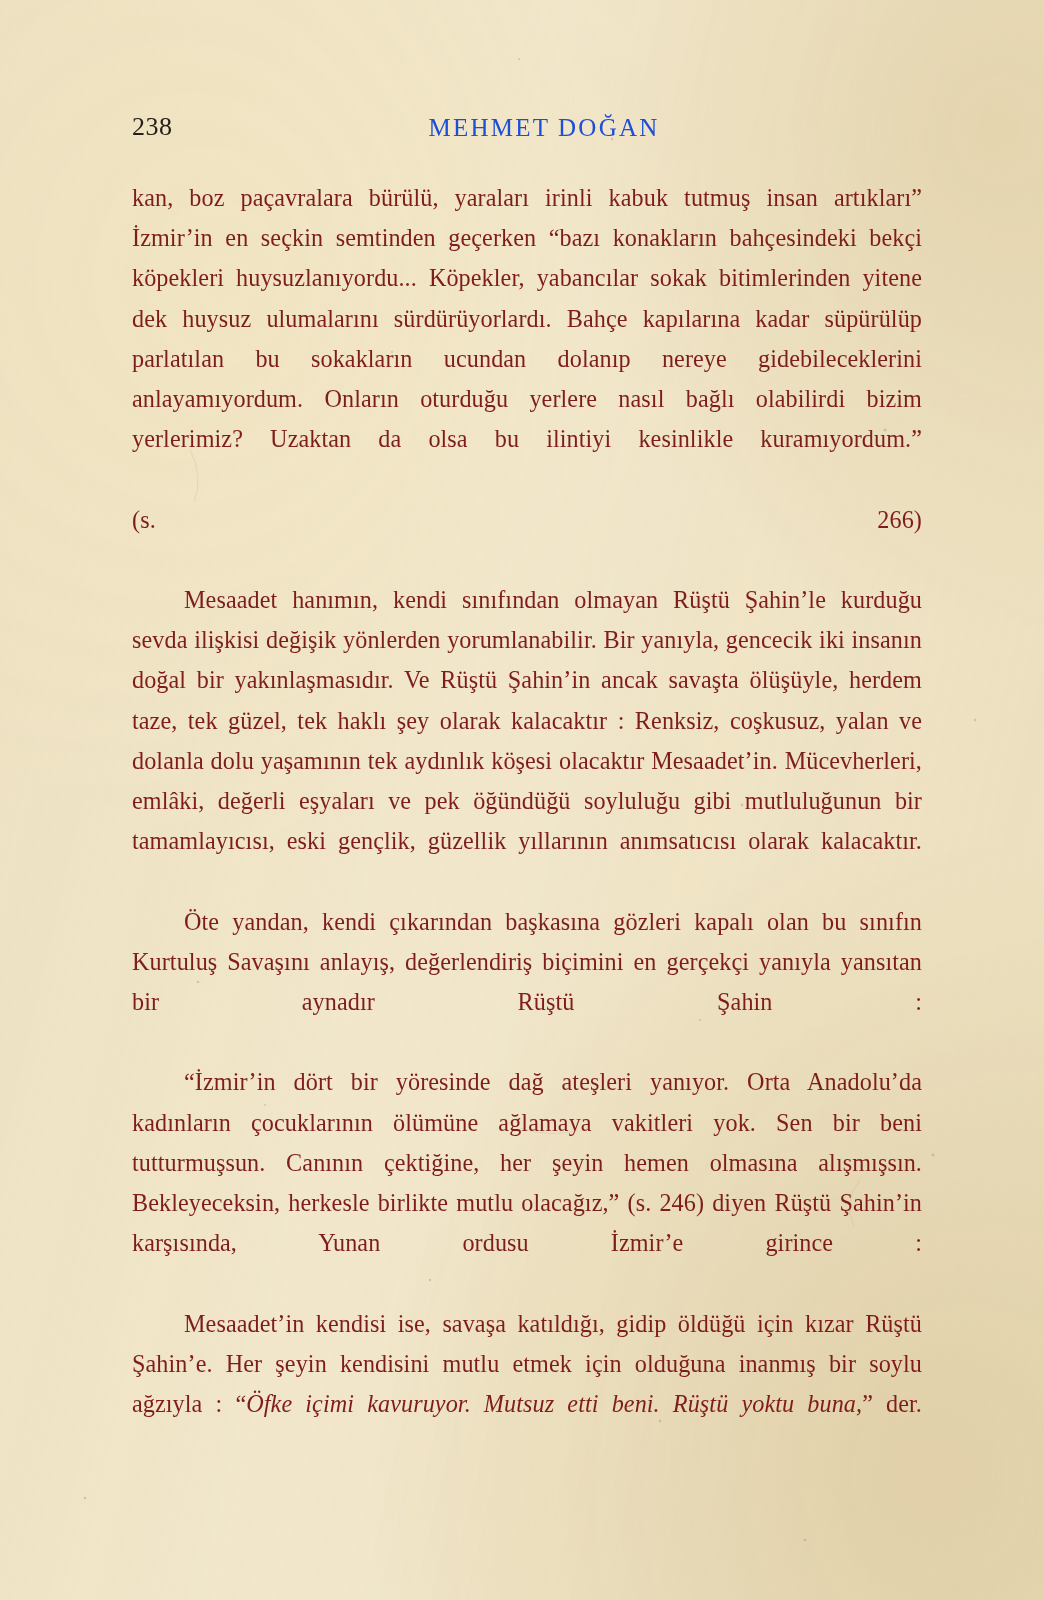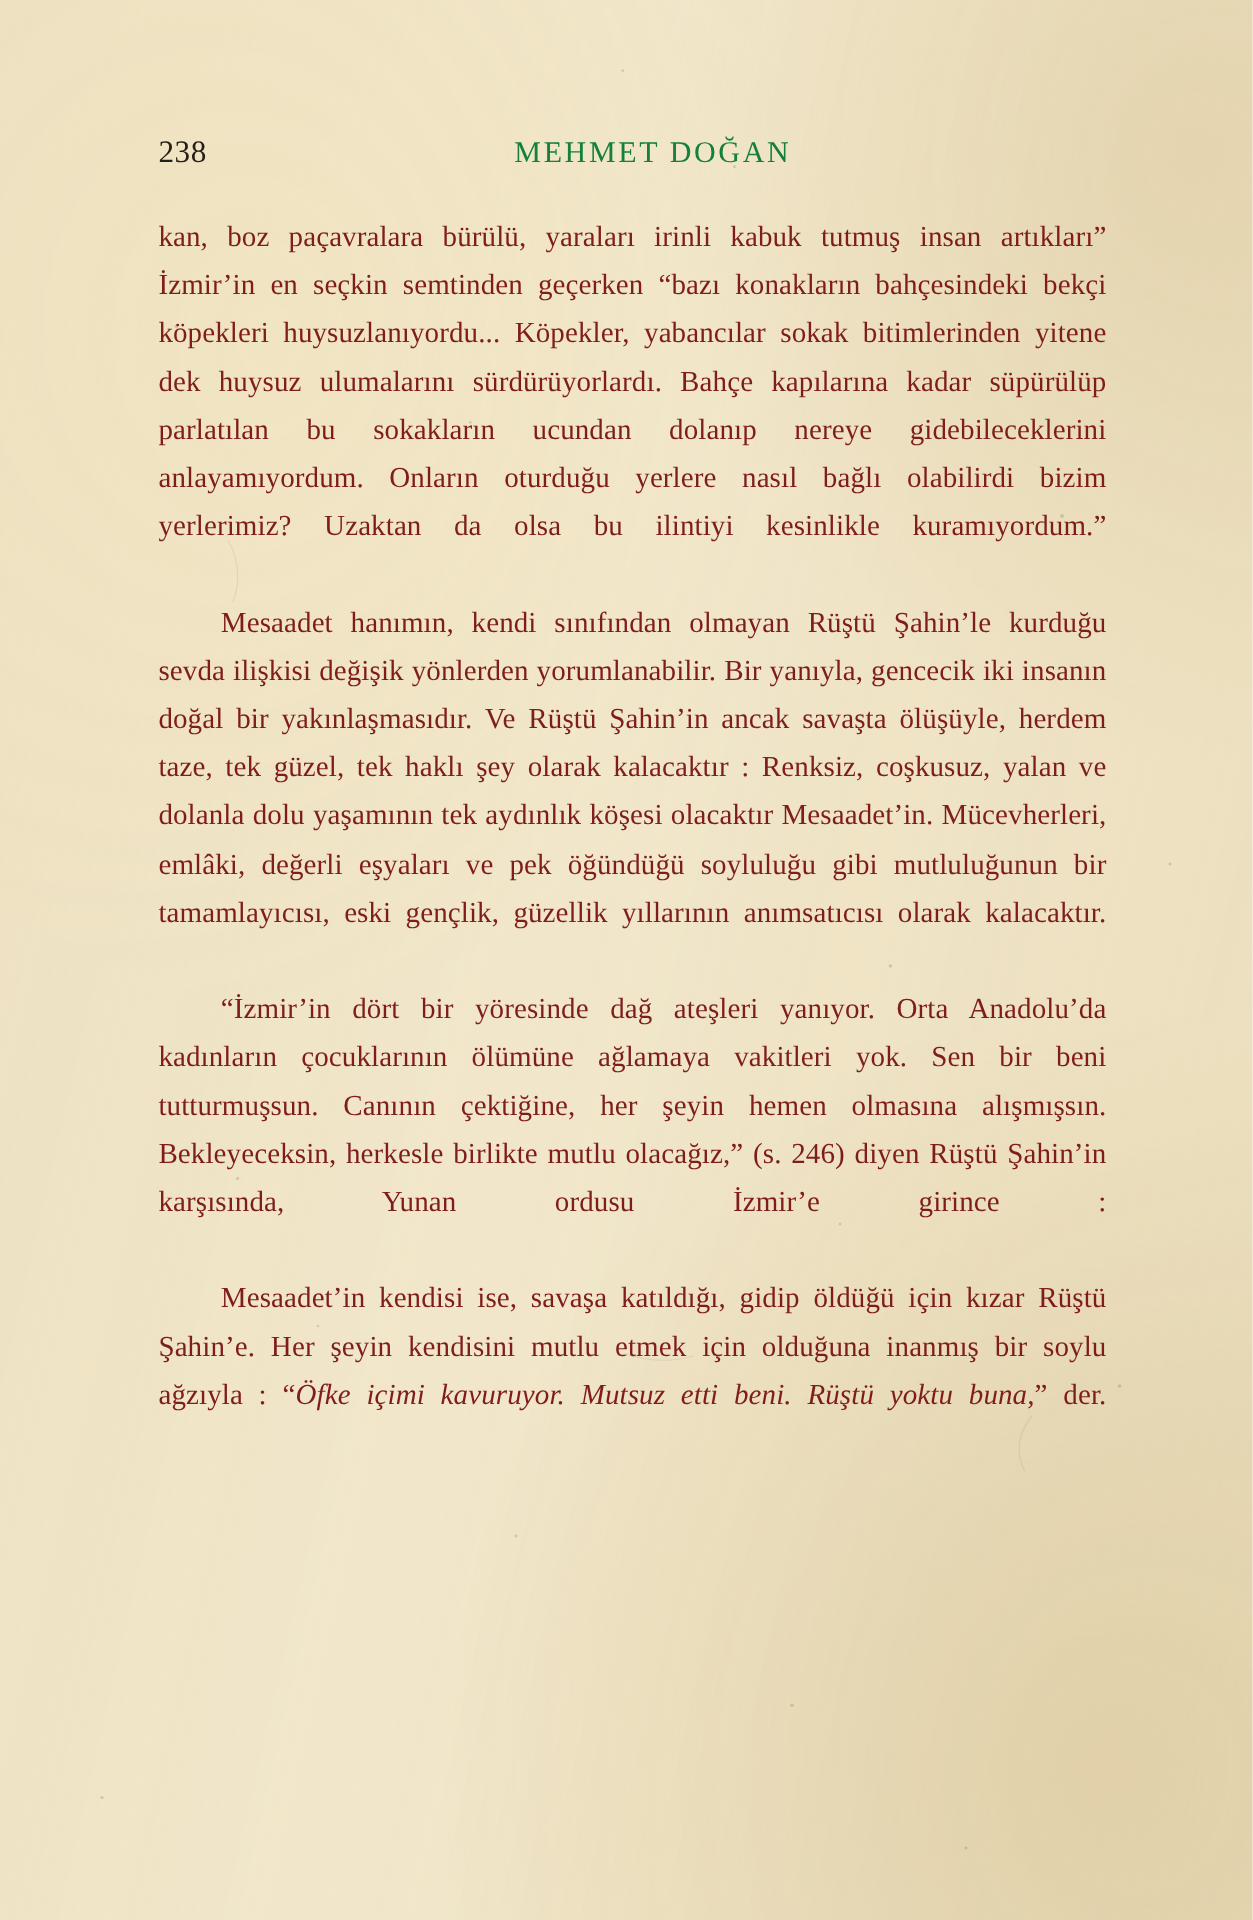--- a/index.html
+++ b/index.html
@@ -59,21 +59,21 @@
     color: #241f17;
   }
   .runtitle {
     position: absolute;
     left: 0;
     right: 0;
     top: 2px;
     text-align: center;
     font-size: 25px;
     letter-spacing: 2.2px;
-    color: #15803d;
+    color: #1d4ed8;
     padding-left: 34px;
   }
 
   
   .body-block {
     margin-top: 2px;
   }
   p.para {
     margin: 0;
     font-size: 24.2px;
@@ -132,19 +132,21 @@
 
   <div class="content">
 
     <div class="runhead">
       <div class="folio">238</div>
       <div class="runtitle">MEHMET DOĞAN</div>
     </div>
 
     <div class="body-block">
         <p class="para"><span>kan, boz paçavralara bürülü, yaraları irinli kabuk tutmuş insan artıkları” İzmir’in en seçkin semtinden geçerken “bazı konakların bahçesindeki bekçi köpekleri huysuzlanıyordu... Köpekler, yabancılar sokak bitimlerinden yitene dek huysuz ulumalarını sürdürüyorlardı. Bahçe kapılarına kadar süpürülüp parlatılan bu sokakların ucundan dolanıp nereye gidebileceklerini anlayamıyordum. Onların oturduğu yerlere nasıl bağlı olabilirdi bizim yerlerimiz? Uzaktan da olsa bu ilintiyi kesinlikle kuramıyordum.”</span></p>
+        <p class="para"><span>(s. 266)</span></p>
         <p class="para indent"><span>Mesaadet hanımın, kendi sınıfından olmayan Rüştü Şahin’le kurduğu sevda ilişkisi değişik yönlerden yorumlanabilir. Bir yanıyla, gencecik iki insanın doğal bir yakınlaşmasıdır. Ve Rüştü Şahin’in ancak savaşta ölüşüyle, herdem taze, tek güzel, tek haklı şey olarak kalacaktır : Renksiz, coşkusuz, yalan ve dolanla dolu yaşamının tek aydınlık köşesi olacaktır Mesaadet’in. Mücevherleri, emlâki, değerli eşyaları ve pek öğündüğü soyluluğu gibi mutluluğunun bir tamamlayıcısı, eski gençlik, güzellik yıllarının anımsatıcısı olarak kalacaktır.</span></p>
+        <p class="para indent"><span>Öte yandan, kendi çıkarından başkasına gözleri kapalı olan bu sınıfın Kurtuluş Savaşını anlayış, değerlendiriş biçimini en gerçekçi yanıyla yansıtan bir aynadır Rüştü Şahin :</span></p>
         <p class="para indent"><span>“İzmir’in dört bir yöresinde dağ ateşleri yanıyor. Orta Anadolu’da kadınların çocuklarının ölümüne ağlamaya vakitleri yok. Sen bir beni tutturmuşsun. Canının çektiğine, her şeyin hemen olmasına alışmışsın. Bekleyeceksin, herkesle birlikte mutlu olacağız,” (s. 246) diyen Rüştü Şahin’in karşısında, Yunan ordusu İzmir’e girince :</span></p>
         <p class="para indent"><span>Mesaadet’in kendisi ise, savaşa katıldığı, gidip öldüğü için kızar Rüştü Şahin’e. Her şeyin kendisini mutlu etmek için olduğuna inanmış bir soylu ağzıyla : </span><span>“</span><i>Öfke içimi kavuruyor. Mutsuz etti beni. Rüştü yoktu buna,</i><span>” der.</span></p>
       </div>
 
   </div>
 </div>
 
 </body></html>

